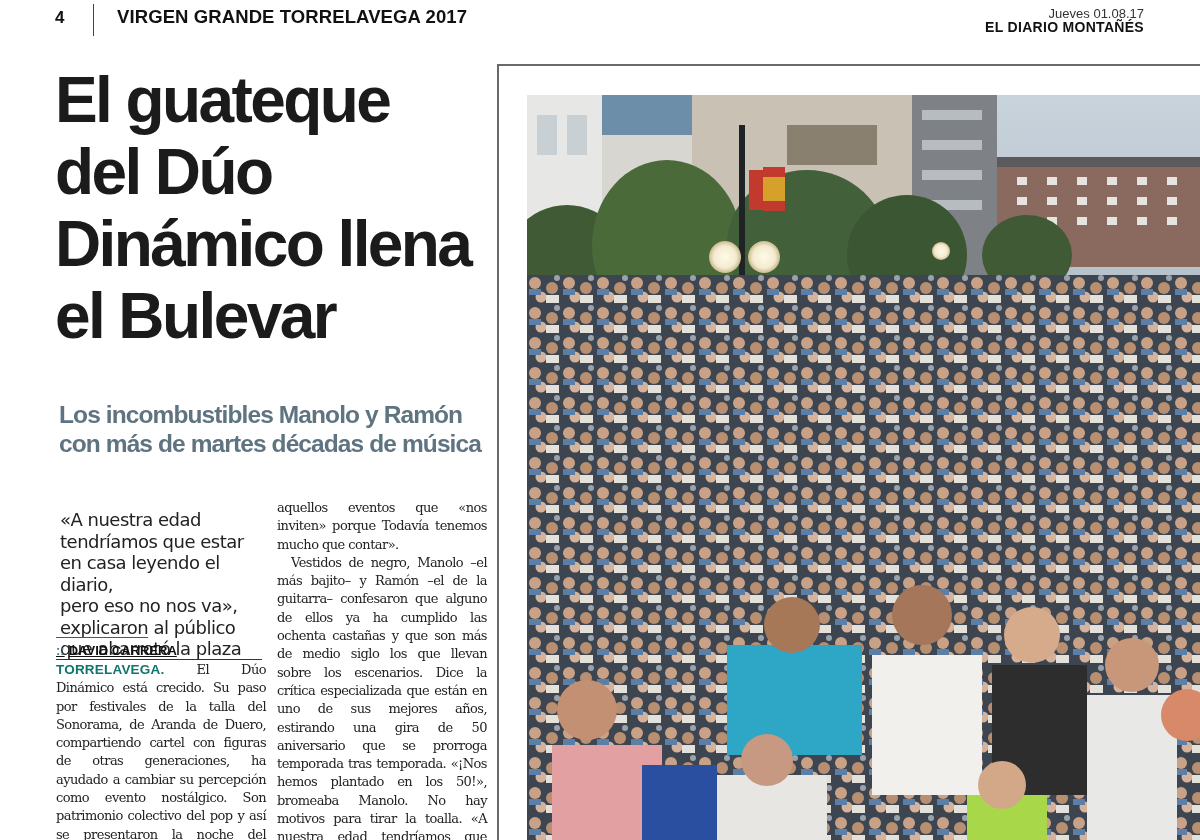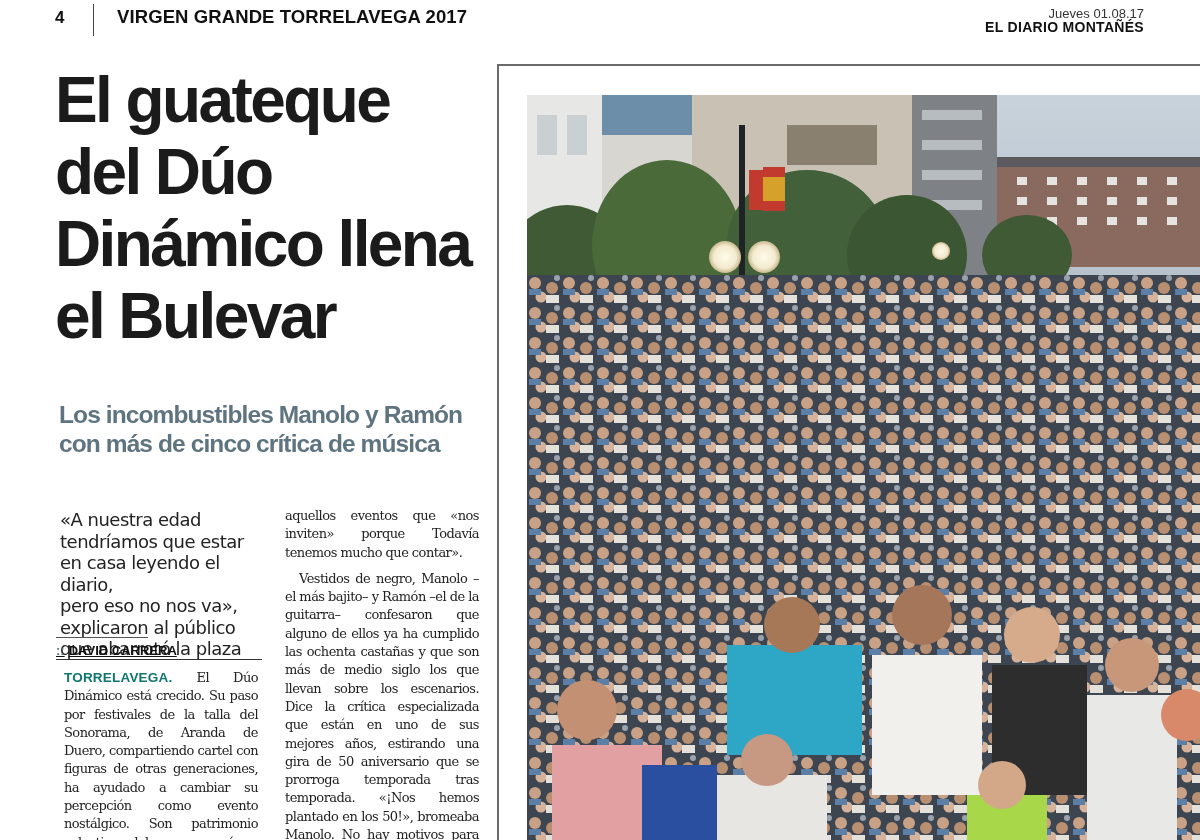--- a/index.html
+++ b/index.html
@@ -34,21 +34,21 @@
   .byline-marker { color:#5f7481; margin-right:4px; }
   .byline-rule { position:absolute; left:56px; top:659px; width:206px; height:1px; background:#333; }
 
   .col {
     position:absolute; width:210px;
     font:13px/18.3px "DejaVu Serif", serif; color:#222;
     text-align:justify; letter-spacing:-0.55px; hyphens:manual;
   }
   .col1 { left:56px; top:661px; }
   .col2 { left:277px; top:499px; }
-  .col p { margin:8px; }
+  .col p { margin:0; }
   .col p + p { text-indent:14px; }
   .dateline { font:bold 13.5px "Liberation Sans", sans-serif; color:#0f766e; letter-spacing:0.2px; }
 
   .photo-frame {
     position:absolute; left:497px; top:64px; width:720px; height:800px;
     border-left:2px solid #6a6a6a; border-top:2px solid #6a6a6a; background:#fff;
   }
   .photo {
     position:absolute; left:527px; top:95px; width:673px; height:745px; overflow:hidden;
     background:#3c4a3a;
@@ -68,21 +68,21 @@
 
 <h1 class="headline">
   <div>El guateque</div>
   <div>del Dúo</div>
   <div>Dinámico llena</div>
   <div>el Bulevar</div>
 </h1>
 
 <h2 class="subhead">
   <div>Los incombustibles Manolo y Ramón</div>
-  <div>con más de cinco crítica de música</div>
+  <div>con más de martes décadas de música</div>
 </h2>
 
 <div class="pullquote">
   <div>«A nuestra edad</div>
   <div>tendríamos que estar</div>
   <div>en casa leyendo el diario,</div>
   <div>pero eso no nos va»,</div>
   <div>explicaron al público</div>
   <div>que abarrotó la plaza</div>
 </div>

